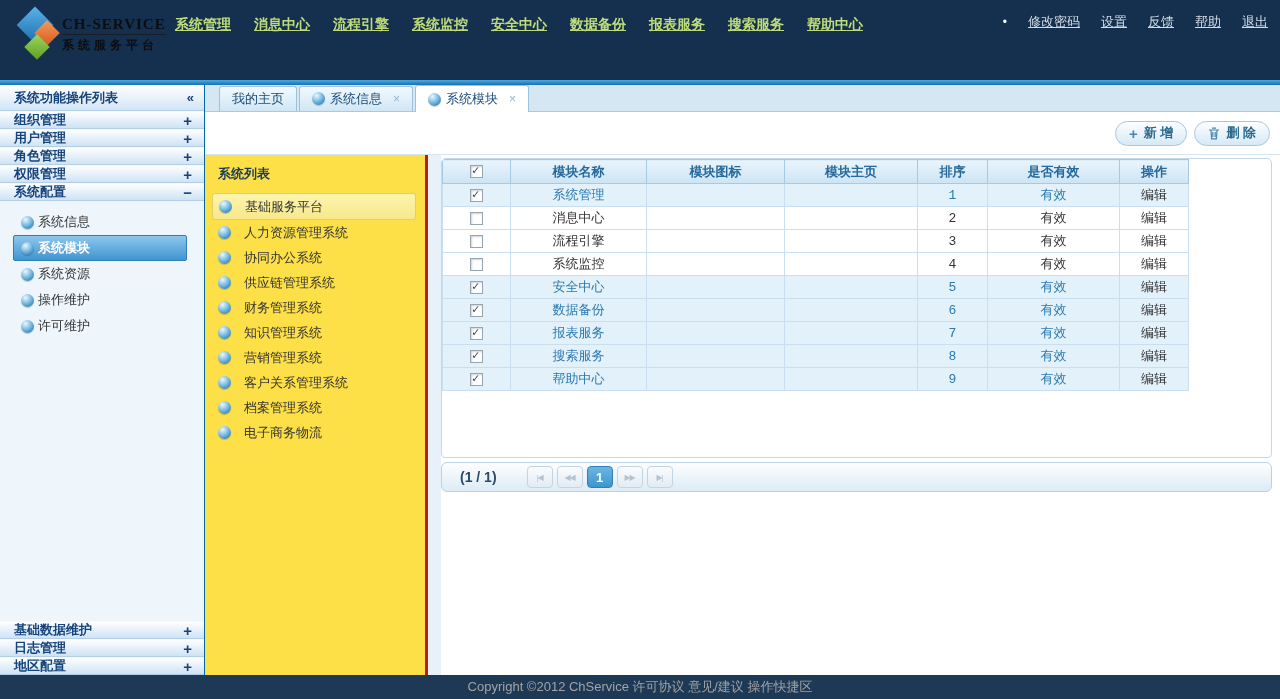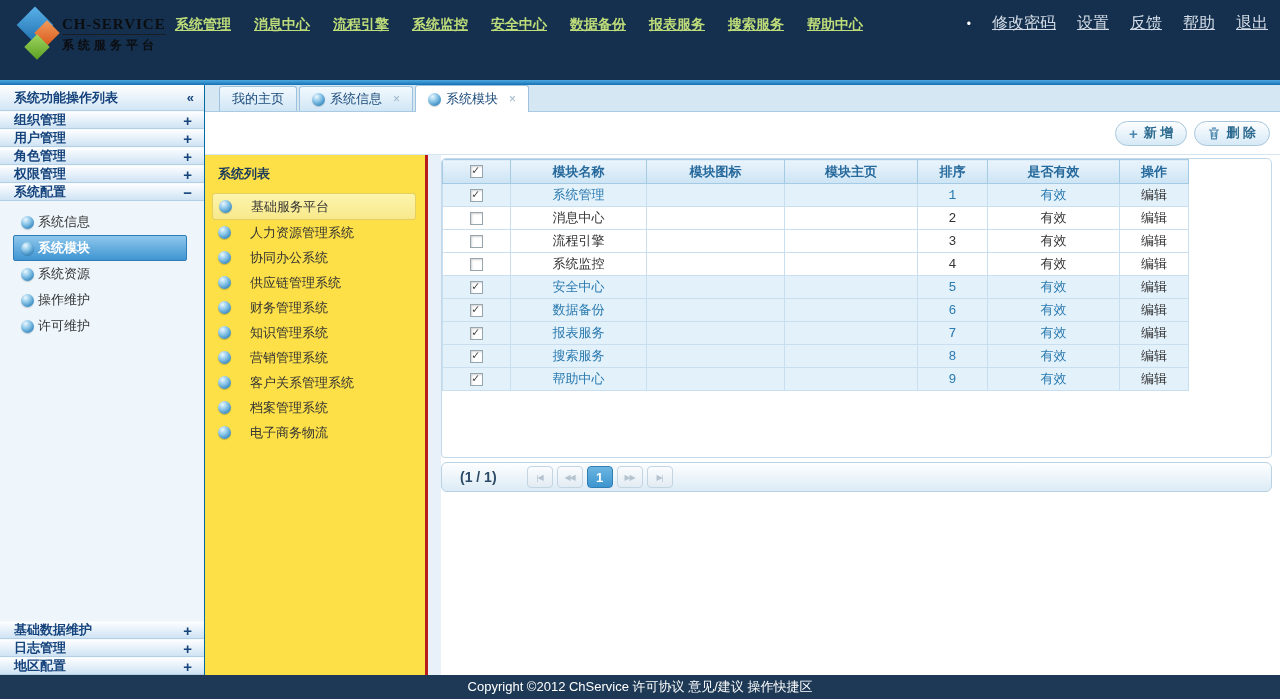--- a/index.html
+++ b/index.html
@@ -14,52 +14,52 @@
   .shape-blue { left:8px; top:4px; width:26px; height:26px; transform:rotate(45deg); background:linear-gradient(135deg,#5ab1e8,#1d6fae); }
   .shape-orange { left:24px; top:16px; width:18px; height:18px; transform:rotate(45deg); background:linear-gradient(135deg,#f29a5a,#d85a1e); }
   .shape-green { left:14px; top:30px; width:18px; height:18px; transform:rotate(45deg); background:linear-gradient(135deg,#9ed45e,#5ca022); }
   .logo-text { position:absolute; left:48px; top:10px; }
   .logo-title { font-size:15px; font-weight:bold; letter-spacing:1px; color:#0b0d10; border-bottom:1px solid #1a1d22; padding-bottom:1px; font-family:"Liberation Serif","DejaVu Serif",serif; }
   .logo-sub { font-size:12px; font-weight:bold; letter-spacing:4px; color:#0b0d10; margin-top:2px; }
   .main-nav { position:absolute; left:175px; top:16px; display:flex; gap:23px; }
   .main-nav a { color:#bedc79; font-weight:bold; font-size:14px; text-decoration:underline; cursor:pointer; white-space:nowrap; }
   .user-links { position:absolute; right:12px; top:13px; display:flex; gap:21px; align-items:center; }
   .user-links .bullet { color:#fff; font-size:12px; }
-  .user-links a { color:#d3dce6; font-size:16px; text-decoration:underline; cursor:pointer; white-space:nowrap; }
+  .user-links a { color:#d3dce6; font-size:13px; text-decoration:underline; cursor:pointer; white-space:nowrap; }
 
   
   .blue-strip { height:5px; background:linear-gradient(#4fa9e0,#1470b4); flex:none; }
 
   
   .body { flex:1; display:flex; min-height:0; }
 
   
   .sidebar { width:205px; flex:none; background:#e9f2fb; border-right:1px solid #0369a1; display:flex; flex-direction:column; }
   .acc-header { height:26px; flex:none; display:flex; align-items:center; justify-content:space-between; padding:0 10px 0 14px; background:linear-gradient(#ffffff,#d2e5f5); border-bottom:1px solid #b3cfe6; color:#15437c; font-weight:bold; }
   .acc-group { height:18px; flex:none; display:flex; align-items:center; justify-content:space-between; padding:0 12px 0 14px; background:linear-gradient(#fdfeff,#cfe3f4); border-top:1px solid #f5fafd; border-bottom:1px solid #b3cfe6; color:#15437c; font-weight:bold; cursor:pointer; }
   .acc-group .state { font-size:15px; font-weight:bold; color:#15437c; }
   .acc-body { flex:1; background:#eef6fc; padding-top:8px; min-height:0; }
   .menu-item { height:26px; display:flex; align-items:center; gap:4px; padding-left:21px; cursor:pointer; color:#333; }
   .menu-item.selected { background:linear-gradient(#8ec7ec,#3f95d2); border:1px solid #2e7cb8; border-radius:2px; color:#fff; font-weight:bold; margin:0 17px 0 13px; padding-left:7px; }
   .sphere { width:13px; height:13px; border-radius:50%; flex:none; background:radial-gradient(circle at 35% 28%, #eaf7fe, #8cc6e8 38%, #3d8ec4 75%, #276b99); box-shadow:0 1px 1px rgba(0,0,0,.2); }
 
   
   .main { flex:1; display:flex; flex-direction:column; min-width:0; }
-  .tabbar { height:27px; flex:none; background:#d6e7f4; display:flex; align-items:flex-end; padding-left:14px; border-bottom:1px solid #aac9e2; }
+  .tabbar { height:27px; flex:none; background:#d6e7f4; display:flex; align-items:center; padding-left:14px; border-bottom:1px solid #aac9e2; }
   .tab { height:25px; display:flex; align-items:center; gap:5px; padding:0 12px; border:1px solid #9ec2de; border-bottom:none; border-radius:3px 3px 0 0; background:linear-gradient(#f2f9fe,#d0e6f5); color:#1a4a7a; margin-right:2px; cursor:pointer; white-space:nowrap; }
   .tab.active { background:#fff; margin-bottom:-1px; height:27px; z-index:2; }
   .tab .close { color:#9ab4c8; font-size:12px; margin-left:6px; cursor:pointer; }
   .toolbar { height:42px; flex:none; background:#fff; display:flex; align-items:center; justify-content:flex-end; gap:7px; padding-right:10px; }
   .btn { height:25px; display:inline-flex; align-items:center; gap:6px; padding:0 13px; border:1px solid #a9c7dc; border-radius:13px; background:linear-gradient(#fdfeff,#d6e9f6); color:#2b6a8e; font-weight:bold; font-size:13px; cursor:pointer; }
   .btn .plus { color:#4a86ad; font-size:15px; font-weight:bold; }
 
   .content { flex:1; background:#e8f1f9; display:flex; min-height:0; border-top:1px solid #d7e5f0; }
   .syslist-panel { width:223px; flex:none; background:#fde047; border-right:3px solid #b91c1c; padding-top:7px; }
   .syslist-title { color:#1a3a5c; font-weight:bold; padding:3px 0 10px 13px; }
-  .sys-item { height:25px; display:flex; align-items:center; gap:19px; padding-left:13px; cursor:pointer; color:#333; }
+  .sys-item { height:25px; display:flex; align-items:center; gap:13px; padding-left:13px; cursor:pointer; color:#333; }
   .sys-item.selected { background:linear-gradient(#fdf5ae,#f8e88a); border:1px solid #e3cf62; border-radius:3px; margin:0 9px 0 7px; padding-left:6px; height:27px; }
 
   .right-area { flex:1; background:#fff; margin-left:13px; padding:3px 8px 0 0; min-width:0; }
   .module-panel { height:300px; background:#fff; border:1px solid #c3d9ea; border-radius:5px 5px 4px 4px; overflow:hidden; }
   .module-header { height:27px; display:flex; align-items:center; justify-content:space-between; padding:0 7px 0 12px; }
   .module-title { color:#1a3a5c; font-weight:bold; }
   .panel-collapse { width:16px; height:16px; border-radius:50%; background:#7fb2d9; color:#fff; font-size:7px; display:flex; align-items:center; justify-content:center; cursor:pointer; }
 
   table.grid { border-collapse:collapse; table-layout:fixed; width:746px;font-family:Liberation Mono, monospace; }
   .grid col.c-cb{width:68px} .grid col.c-name{width:136px} .grid col.c-icon{width:138px} .grid col.c-home{width:133px} .grid col.c-ord{width:70px} .grid col.c-valid{width:132px} .grid col.c-act{width:69px}
@@ -72,21 +72,21 @@
   .act-cell { cursor:pointer; color:#333; }
   .cb { width:13px; height:13px; background:#fff; border:1px solid #97a5af; box-shadow:inset 1px 1px 2px rgba(0,0,0,.18); display:inline-block; position:relative; vertical-align:middle; cursor:pointer; }
   .cb.checked::after { content:"✓"; position:absolute; left:1px; top:-3px; font-size:12px; font-weight:bold; color:#3a3a3a; }
 
   .pagination { height:30px; margin-top:4px; border:1px solid #b9d2e4; border-radius:6px; background:linear-gradient(#fdfeff,#dcebf5); display:flex; align-items:center; }
   .pg-info { font-weight:bold; color:#2b4a66; margin:0 30px 0 18px; font-size:14px; }
   .pg-btn { width:26px; height:22px; margin-right:4px; border:1px solid #c3d4e2; border-radius:4px; background:linear-gradient(#fafcfe,#e2ecf3); color:#b4c3cf; font-size:8px; letter-spacing:-1px; display:flex; align-items:center; justify-content:center; cursor:default; }
   .pg-btn.page-active { background:linear-gradient(#6cb6e2,#3d95cf); border-color:#2f7fb6; color:#fff; font-size:13px; font-weight:bold; letter-spacing:0; cursor:pointer; }
 
   
-  .app-footer { height:24px; flex:none; background:#1d3955; color:#ffffff; display:flex; align-items:center; justify-content:center; font-size:13px; }
+  .app-footer { height:24px; flex:none; background:#1d3955; color:#a3a3a3; display:flex; align-items:center; justify-content:center; font-size:13px; }
 </style>
 </head>
 <body>
 
 <div class="page">
 
   <header class="app-header">
     <div class="logo">
       <div class="logo-shapes">
         <div class="shape shape-blue"></div>

